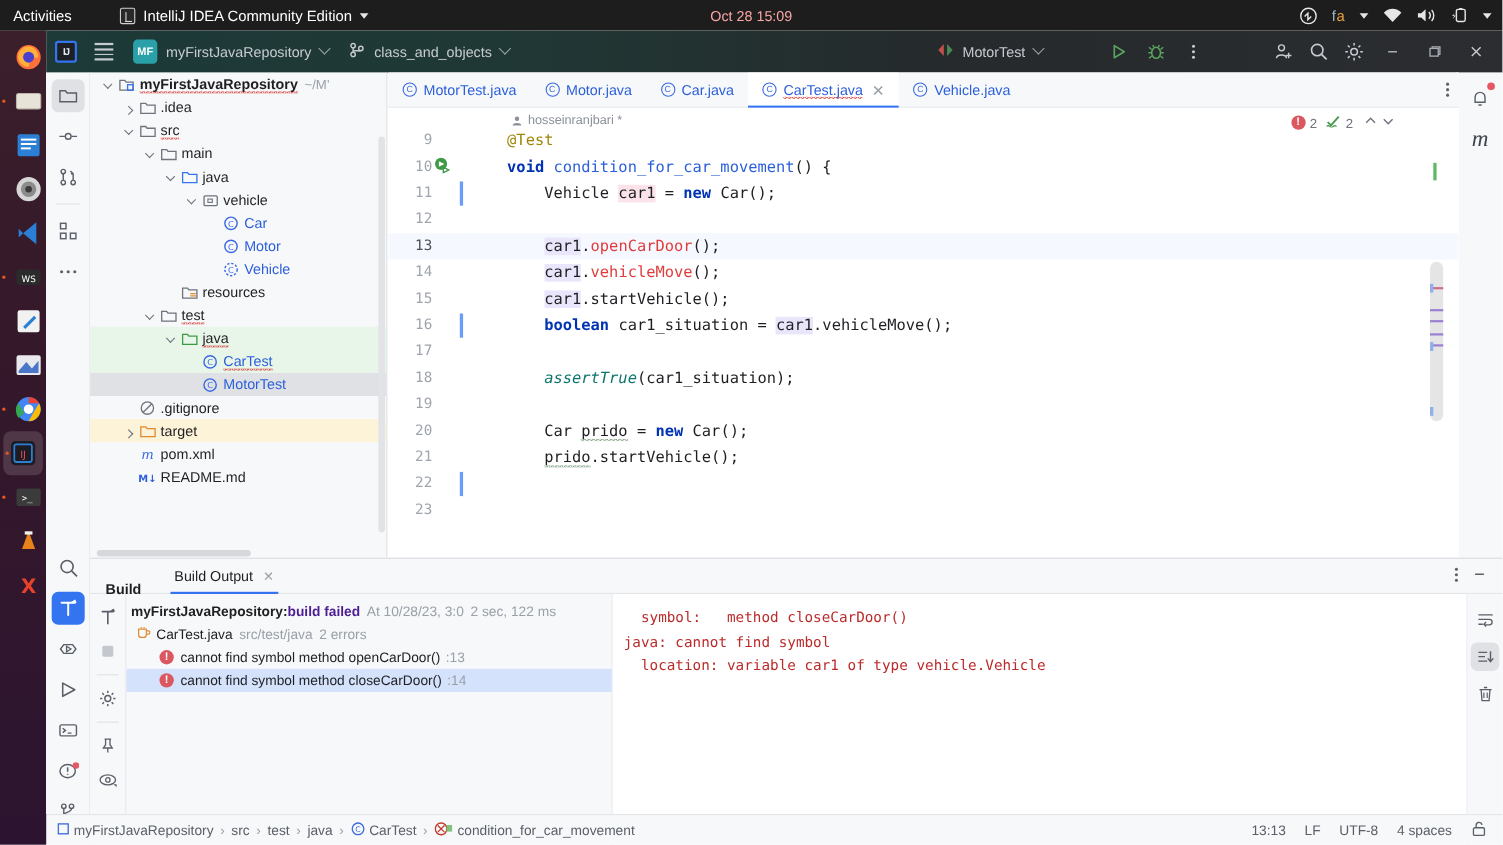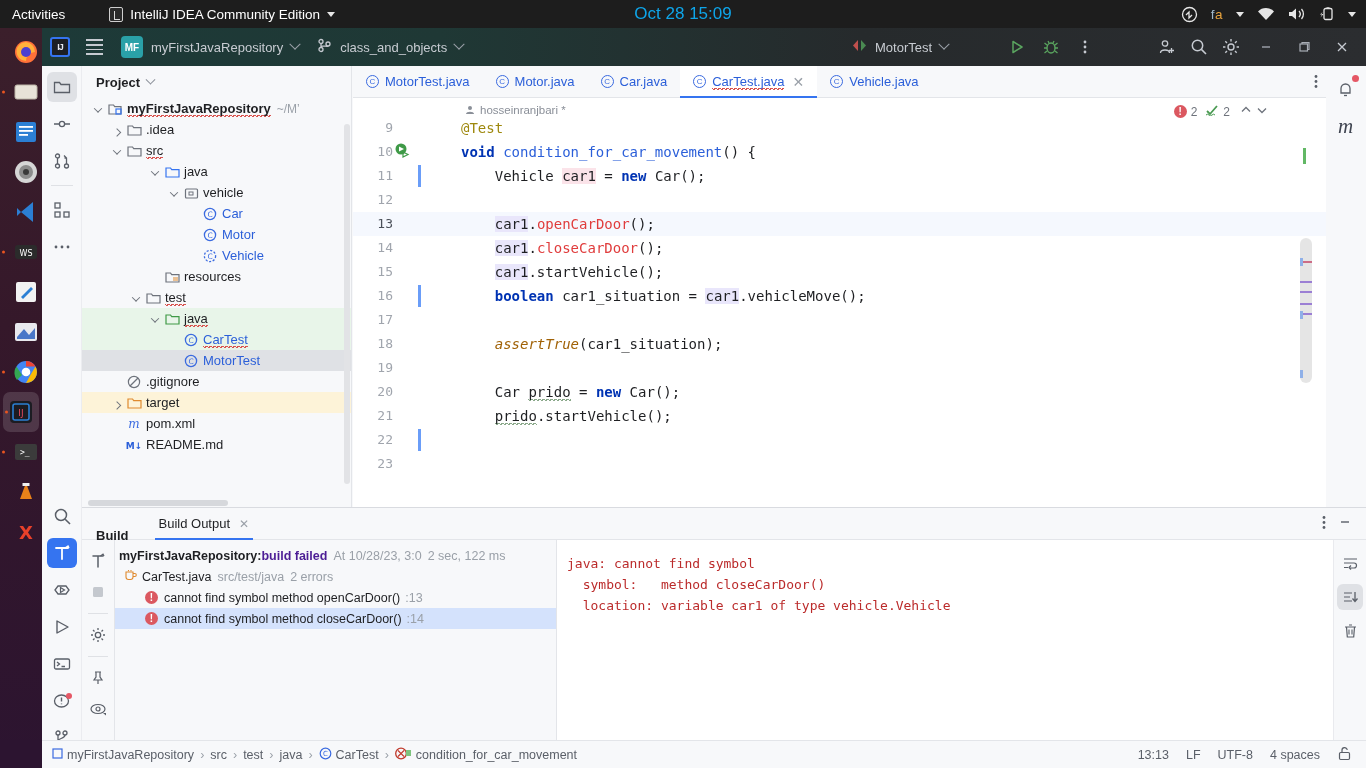--- a/index.html
+++ b/index.html
@@ -26,21 +26,21 @@
     content: ""; position: absolute; left: 3.5px; top: 3px; width: 5px; height: 8px;
     border-left: 1.4px solid #d8d8d8; border-bottom: 1.4px solid #d8d8d8;
   }
   .caret-dn {
     width: 0; height: 0; border-left: 4.5px solid transparent;
     border-right: 4.5px solid transparent; border-top: 5px solid #e6e6e6;
     display: inline-block;
   }
   .gnome-clock {
     position: absolute; left: 50%; transform: translateX(-50%);
-    font-size: 17px; color: #0ea5e9;
+    font-size: 13px; color: #fca5a5;
   }
   .gnome-right {
     position: absolute; right: 10px; display: flex; align-items: center; gap: 13px;
   }
   .gnome-right svg { display: block; }
   .lang-fa { font-size: 13.5px; letter-spacing: .5px; }
   .lang-fa .f { color: #9fb7c9; } .lang-fa .a { color: #e8a33d; }
 
   
   .dock {
@@ -180,21 +180,21 @@
   .lineno.cur { color: #4b5059; }
   .changebar { position: absolute; left: 65px; width: 3px; background: #6a9df8; }
   .codelines { position: absolute; left: 76px; top: 0; right: 0; height: 409px;
                font-family: "DejaVu Sans Mono", monospace; font-size: 14px; color: #1e1f22; }
   .cl { position: absolute; left: 32px; white-space: pre; }
   .rowhl { position: absolute; left: 0; right: 0; height: 24px; background: #f5f8fe; }
   .k { color: #0033b3; font-weight: bold; }
   .ann { color: #9e880d; }
   .m { color: #2b5fd9; }
   .err { color: #e03c3c; }
-  .it { font-style: italic; color: #a16207; }
+  .it { font-style: italic; color: #0f766e; }
   .hl-pink { background: #fbe3e9; }
   .hl-lav { background: #e9e6fb; }
   .wavy-g { background-image: repeating-linear-gradient(135deg,#8aa88a 0 1px, transparent 1px 2px);
             background-repeat: repeat-x; background-position: 0 100%; background-size: 4px 2px; padding-bottom:1px;}
   .marker-rail { position: absolute; right: 14px; top: 0; width: 12px; height: 409px; }
   .mk { position: absolute; height: 2px; }
   .editor-vthumb { position: absolute; right: 0; width: 12px; background: rgba(0,0,0,.10); border-radius: 6px; }
 
   
   .buildwin { position: absolute; left: 40px; top: 479px; width: 1284px; height: 261px;
@@ -576,24 +576,20 @@
             <path d="M8 15.5 H11" stroke="#5a5f68" stroke-width="1.3"></path>
           </svg>
         <span class="notif-dot"></span>
       </div>
       <div class="strip-btn">
         <span style="font-family:'Liberation Serif',serif;font-style:italic;font-size:21px;color:#3f4450;">m</span>
       </div>
     </div>
 
     <div class="projpanel">
-      <div class="proj-header">
-        <span>Project</span>
-        <span class="chev"></span>
-      </div>
       <div class="tree" id="proj-tree">
           <div class="trow ">
             <span style="display: inline-block; flex: 0 0 8px;"></span>
             <span class="tw"><i class="arrow down"></i></span>
             <span class="ticon">
               <svg width="15" height="14" viewBox="0 0 15 14">
                 <path d="M1 3 h4.5 l1.2 1.6 H13 V12 H1 Z" fill="none" stroke="#6e737c" stroke-width="1.2"></path>
                 <rect x="8" y="7" width="5" height="5" fill="none" stroke="#3574f0" stroke-width="1.2"></rect>
               </svg>
             </span>
@@ -612,20 +608,30 @@
           </div>
           <div class="trow ">
             <span style="display: inline-block; flex: 0 0 27px;"></span>
             <span class="tw"><i class="arrow down"></i></span>
             <span class="ticon">
               <svg width="15" height="14" viewBox="0 0 15 14">
                 <path d="M1 3 h4.5 l1.2 1.6 H14 V12 H1 Z" fill="none" stroke="#6e737c" stroke-width="1.2"></path>
               </svg>
             </span>
             <span class="tlabel squiggle">src</span>
+          </div>
+          <div class="trow ">
+            <span style="display: inline-block; flex: 0 0 46px;"></span>
+            <span class="tw"><i class="arrow down"></i></span>
+            <span class="ticon">
+              <svg width="15" height="14" viewBox="0 0 15 14">
+                <path d="M1 3 h4.5 l1.2 1.6 H14 V12 H1 Z" fill="none" stroke="#6e737c" stroke-width="1.2"></path>
+              </svg>
+            </span>
+            <span class="tlabel">main</span>
           </div>
           <div class="trow ">
             <span style="display: inline-block; flex: 0 0 65px;"></span>
             <span class="tw"><i class="arrow down"></i></span>
             <span class="ticon">
               <svg width="15" height="14" viewBox="0 0 15 14">
                 <path d="M1 3 h4.5 l1.2 1.6 H14 V12 H1 Z" fill="none" stroke="#3574f0" stroke-width="1.2"></path>
               </svg>
             </span>
             <span class="tlabel">java</span>
@@ -859,21 +865,21 @@
             <div class="changebar" style="top: 331px; height: 22px;"></div>
             <div class="lineno" style="top: 358px;">23</div>
           </div>
         <div class="codelines" id="codelines">
             <div class="cl" style="top: 22px;"><span class="ann">@Test</span></div>
             <div class="cl" style="top: 46px;"><span class="k">void</span> <span class="m">condition_for_car_movement</span>() {</div>
             <div class="cl" style="top: 70px;">    Vehicle <span class="hl-pink">car1</span> = <span class="k">new</span> Car();</div>
             <div class="cl" style="top: 94px;"></div>
             <div class="rowhl" style="top: 114px;"></div>
             <div class="cl" style="top: 118px;">    <span class="hl-lav">car1</span>.<span class="err">openCarDoor</span>();</div>
-            <div class="cl" style="top: 142px;">    <span class="hl-lav">car1</span>.<span class="err">closeCarDoor</span>();</div>
+            <div class="cl" style="top: 142px;">    <span class="hl-lav">car1</span>.<span class="err">vehicleMove</span>();</div>
             <div class="cl" style="top: 166px;">    <span class="hl-lav">car1</span>.startVehicle();</div>
             <div class="cl" style="top: 190px;">    <span class="k">boolean</span> car1_situation = <span class="hl-lav">car1</span>.vehicleMove();</div>
             <div class="cl" style="top: 214px;"></div>
             <div class="cl" style="top: 238px;">    <span class="it">assertTrue</span>(car1_situation);</div>
             <div class="cl" style="top: 262px;"></div>
             <div class="cl" style="top: 286px;">    Car <span class="wavy-g">prido</span> = <span class="k">new</span> Car();</div>
             <div class="cl" style="top: 310px;">    <span class="wavy-g">prido</span>.startVehicle();</div>
             <div class="cl" style="top: 358px;"></div>
           </div>
         <div class="marker-rail">
@@ -974,22 +980,22 @@
             <div class="brow sel">
               <span style="width:26px;display:inline-block;"></span>
               <span class="errdot">!</span>
               <span class="b-dark">cannot find symbol method closeCarDoor()</span>
               <span class="b-muted" style="margin-left:5px;">:14</span>
             </div>
             <div class="build-hscroll"></div>
         </div>
 
         <div class="build-console">
+          <div class="console-line" style="margin-top:6px;">  symbol:   method closeCarDoor()</div>
           <div class="console-line" style="margin-top:8px;">java: cannot find symbol</div>
-          <div class="console-line" style="margin-top:6px;">  symbol:   method closeCarDoor()</div>
           <div class="console-line" style="margin-top:6px;">  location: variable car1 of type vehicle.Vehicle</div>
           <div class="console-hscroll"></div>
         </div>
 
         <div class="console-side">
           <span class="strip-btn" style="margin-bottom:0;width:26px;height:26px;">
             <svg width="17" height="15" viewBox="0 0 17 15">
                 <path d="M2 3 H15 M2 7 H12 a2.5 2.5 0 0 1 0 5 H8 M2 11.5 H6" fill="none" stroke="#5a5f68" stroke-width="1.2"></path>
                 <path d="M9 9.5 L7 11.5 L9 13.5" fill="none" stroke="#5a5f68" stroke-width="1.2"></path>
               </svg>

